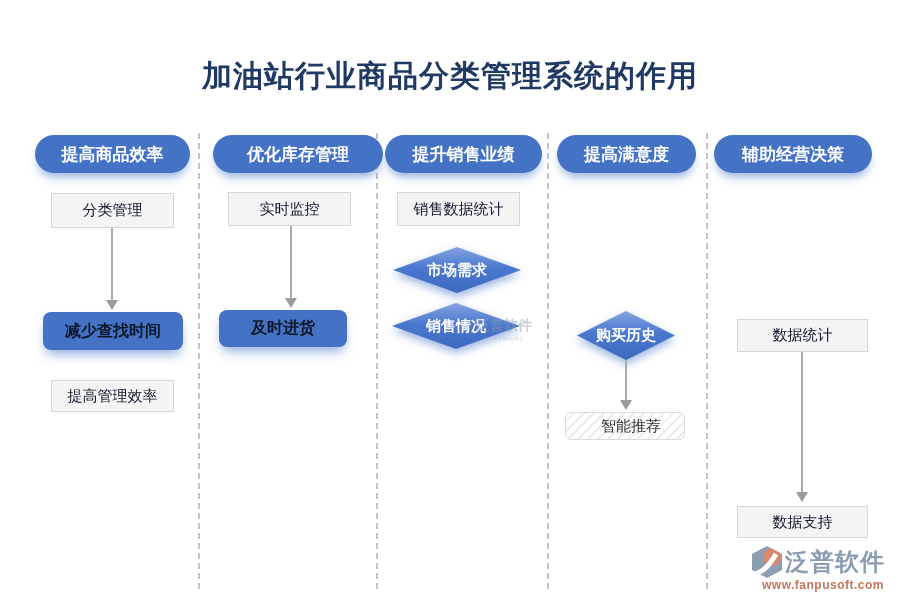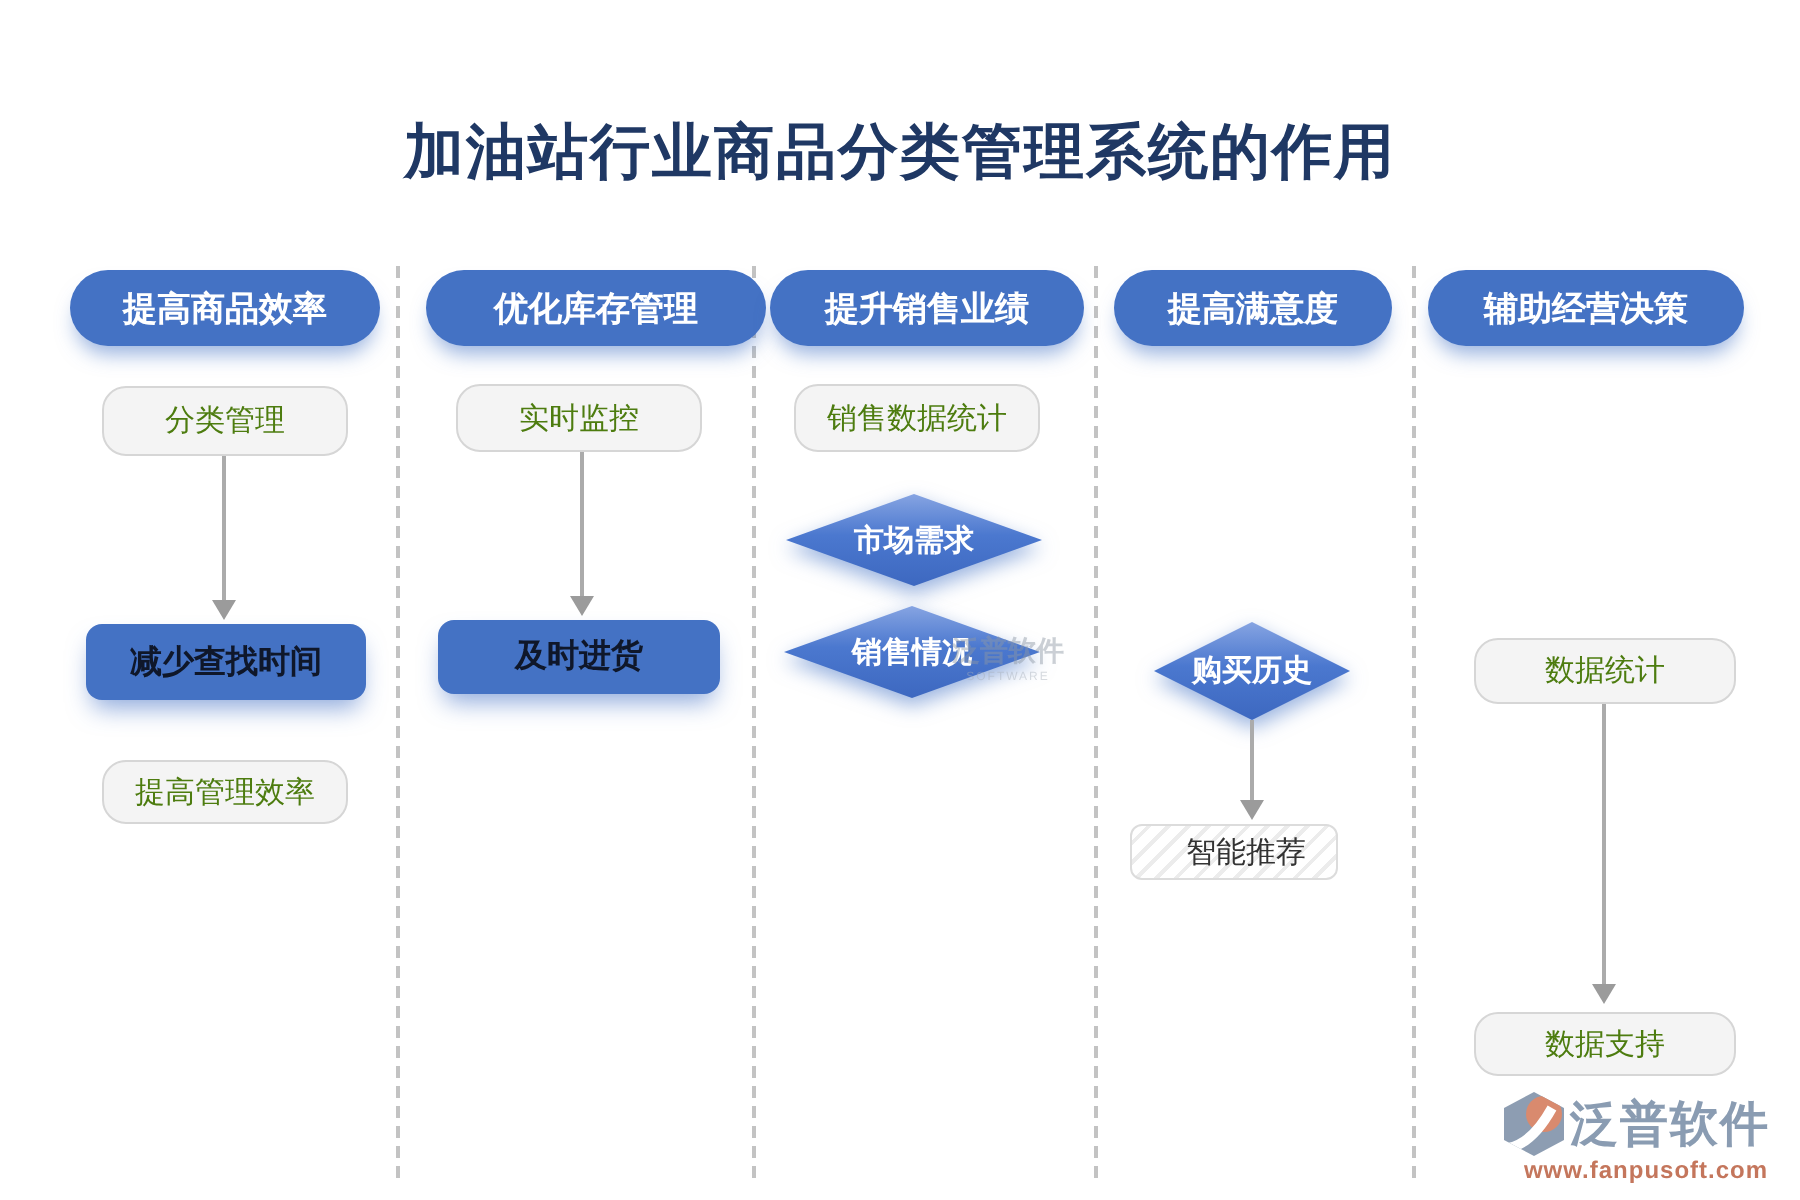--- a/index.html
+++ b/index.html
@@ -15,22 +15,22 @@
     position:absolute;top:133px;height:456px;width:0;
     border-left:2px dashed #c3c3c3;
   }
   .hdr{
     position:absolute;height:38px;background:#4472C4;border-radius:19px;
     color:#ffffff;font-size:17px;font-weight:bold;
     display:flex;align-items:center;justify-content:center;
     box-shadow:0 7px 10px -3px rgba(68,114,196,.55);
   }
   .gbox{
-    position:absolute;background:#f4f4f4;border:1px solid #d6d6d6;border-radius:12px;
-    color:#4d7c0f;font-size:15px;display:flex;align-items:center;justify-content:center;
+    position:absolute;background:#f4f4f4;border:1px solid #d6d6d6;border-radius:0;
+    color:#0f172a;font-size:15px;display:flex;align-items:center;justify-content:center;
     box-sizing:border-box;
   }
   .bbox{
     position:absolute;background:#4472C4;border-radius:8px;
     color:#0f172a;font-size:16px;font-weight:bold;
     display:flex;align-items:center;justify-content:center;
     box-shadow:0 7px 12px -3px rgba(68,114,196,.6);
   }
   .hatch{
     position:absolute;border:1px solid #dcdcdc;border-radius:6px;
@@ -79,35 +79,35 @@
   <div class="hdr" style="left:557px;top:135px;width:139px;">提高满意度</div>
   <div class="hdr" style="left:714px;top:135px;width:158px;">辅助经营决策</div>
 
   <div class="gbox" style="left:51px;top:193px;width:123px;height:35px;">分类管理</div>
   <div class="arrow" style="left:111px;top:228px;height:72px;"></div>
   <div class="bbox" style="left:43px;top:312px;width:140px;height:38px;">减少查找时间</div>
   <div class="gbox" style="left:51px;top:380px;width:123px;height:32px;">提高管理效率</div>
 
   <div class="gbox" style="left:228px;top:192px;width:123px;height:34px;">实时监控</div>
   <div class="arrow" style="left:290px;top:226px;height:72px;"></div>
-  <div class="bbox" style="left:219px;top:310px;width:141px;height:37px;">及时进货</div>
+  <div class="bbox" style="left:219px;top:310px;width:128px;height:37px;">及时进货</div>
 
   <div class="gbox" style="left:397px;top:192px;width:123px;height:34px;">销售数据统计</div>
   <div class="dwrap" style="left:393px;top:247px;width:128px;height:46px;">
     <div class="diamond">市场需求</div>
   </div>
   <div class="dwrap" style="left:392px;top:303px;width:128px;height:46px;">
     <div class="diamond">销售情况</div>
   </div>
 
   <div class="dwrap" style="left:577px;top:311px;width:98px;height:49px;">
     <div class="diamond" style="font-size:15px;">购买历史</div>
   </div>
   <div class="arrow" style="left:625px;top:360px;height:40px;"></div>
-  <div class="hatch" style="left:565px;top:412px;width:104px;height:28px;padding-left:12px;">智能推荐</div>
+  <div class="hatch" style="left:565px;top:412px;width:120px;height:28px;padding-left:12px;">智能推荐</div>
 
   <div class="gbox" style="left:737px;top:319px;width:131px;height:33px;">数据统计</div>
   <div class="arrow" style="left:801px;top:352px;height:140px;"></div>
   <div class="gbox" style="left:737px;top:506px;width:131px;height:32px;">数据支持</div>
 
   <div class="watermark">
     <div>泛普软件</div>
     <div class="sub">SOFTWARE</div>
   </div>
 

